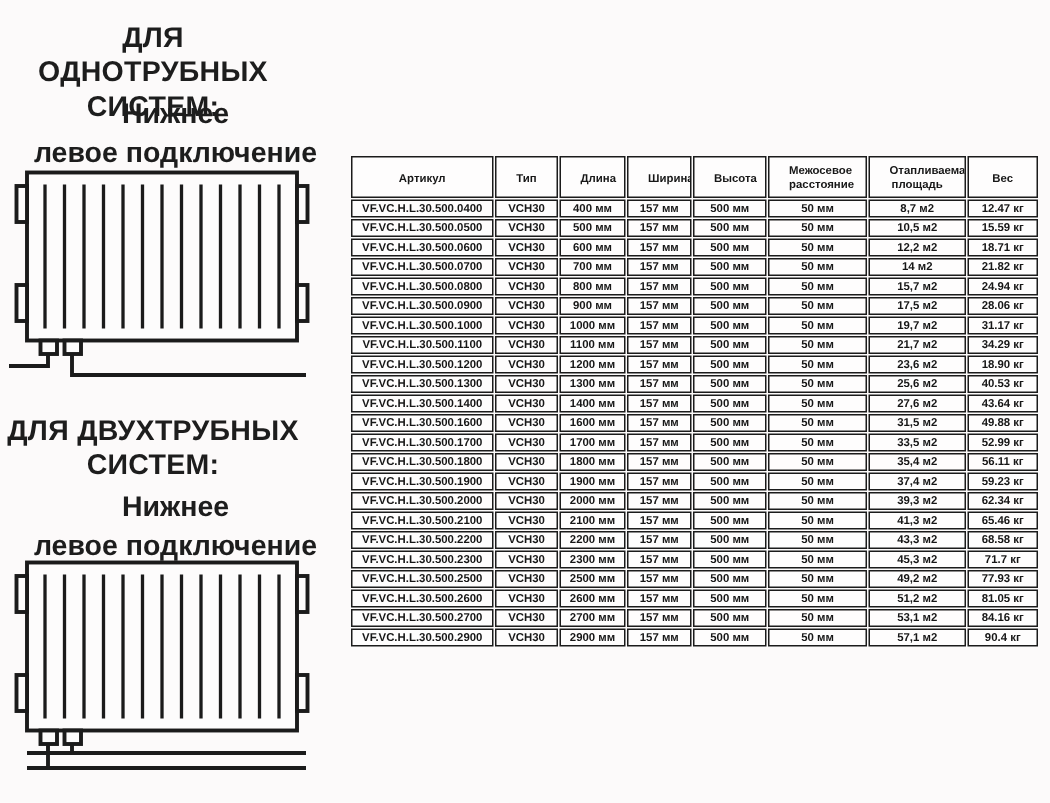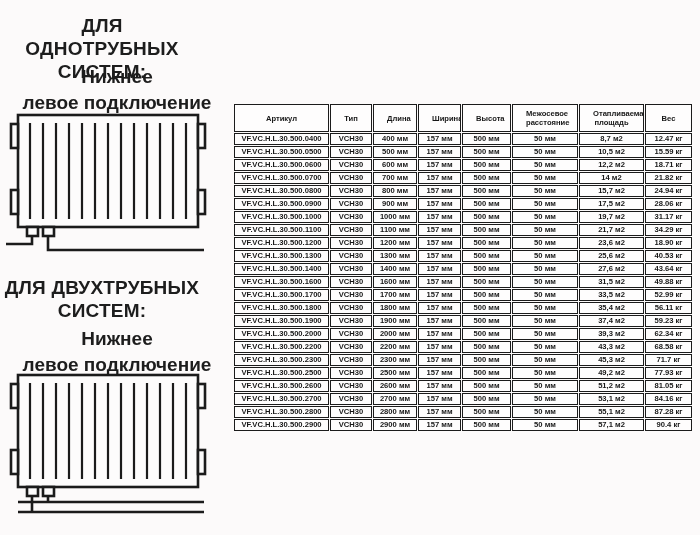--- a/index.html
+++ b/index.html
@@ -369,20 +369,30 @@
             <td>VF.VC.H.L.30.500.2000</td>
             <td>VCH30</td>
             <td>2000 мм</td>
             <td>157 мм</td>
             <td>500 мм</td>
             <td>50 мм</td>
             <td>39,3 м2</td>
             <td>62.34 кг</td>
           </tr>
           <tr>
+            <td>VF.VC.H.L.30.500.2100</td>
+            <td>VCH30</td>
+            <td>2100 мм</td>
+            <td>157 мм</td>
+            <td>500 мм</td>
+            <td>50 мм</td>
+            <td>41,3 м2</td>
+            <td>65.46 кг</td>
+          </tr>
+          <tr>
             <td>VF.VC.H.L.30.500.2200</td>
             <td>VCH30</td>
             <td>2200 мм</td>
             <td>157 мм</td>
             <td>500 мм</td>
             <td>50 мм</td>
             <td>43,3 м2</td>
             <td>68.58 кг</td>
           </tr>
           <tr>
@@ -417,30 +427,20 @@
           </tr>
           <tr>
             <td>VF.VC.H.L.30.500.2700</td>
             <td>VCH30</td>
             <td>2700 мм</td>
             <td>157 мм</td>
             <td>500 мм</td>
             <td>50 мм</td>
             <td>53,1 м2</td>
             <td>84.16 кг</td>
-          </tr>
-          <tr>
-            <td>VF.VC.H.L.30.500.2800</td>
-            <td>VCH30</td>
-            <td>2800 мм</td>
-            <td>157 мм</td>
-            <td>500 мм</td>
-            <td>50 мм</td>
-            <td>55,1 м2</td>
-            <td>87.28 кг</td>
           </tr>
           <tr>
             <td>VF.VC.H.L.30.500.2900</td>
             <td>VCH30</td>
             <td>2900 мм</td>
             <td>157 мм</td>
             <td>500 мм</td>
             <td>50 мм</td>
             <td>57,1 м2</td>
             <td>90.4 кг</td>

